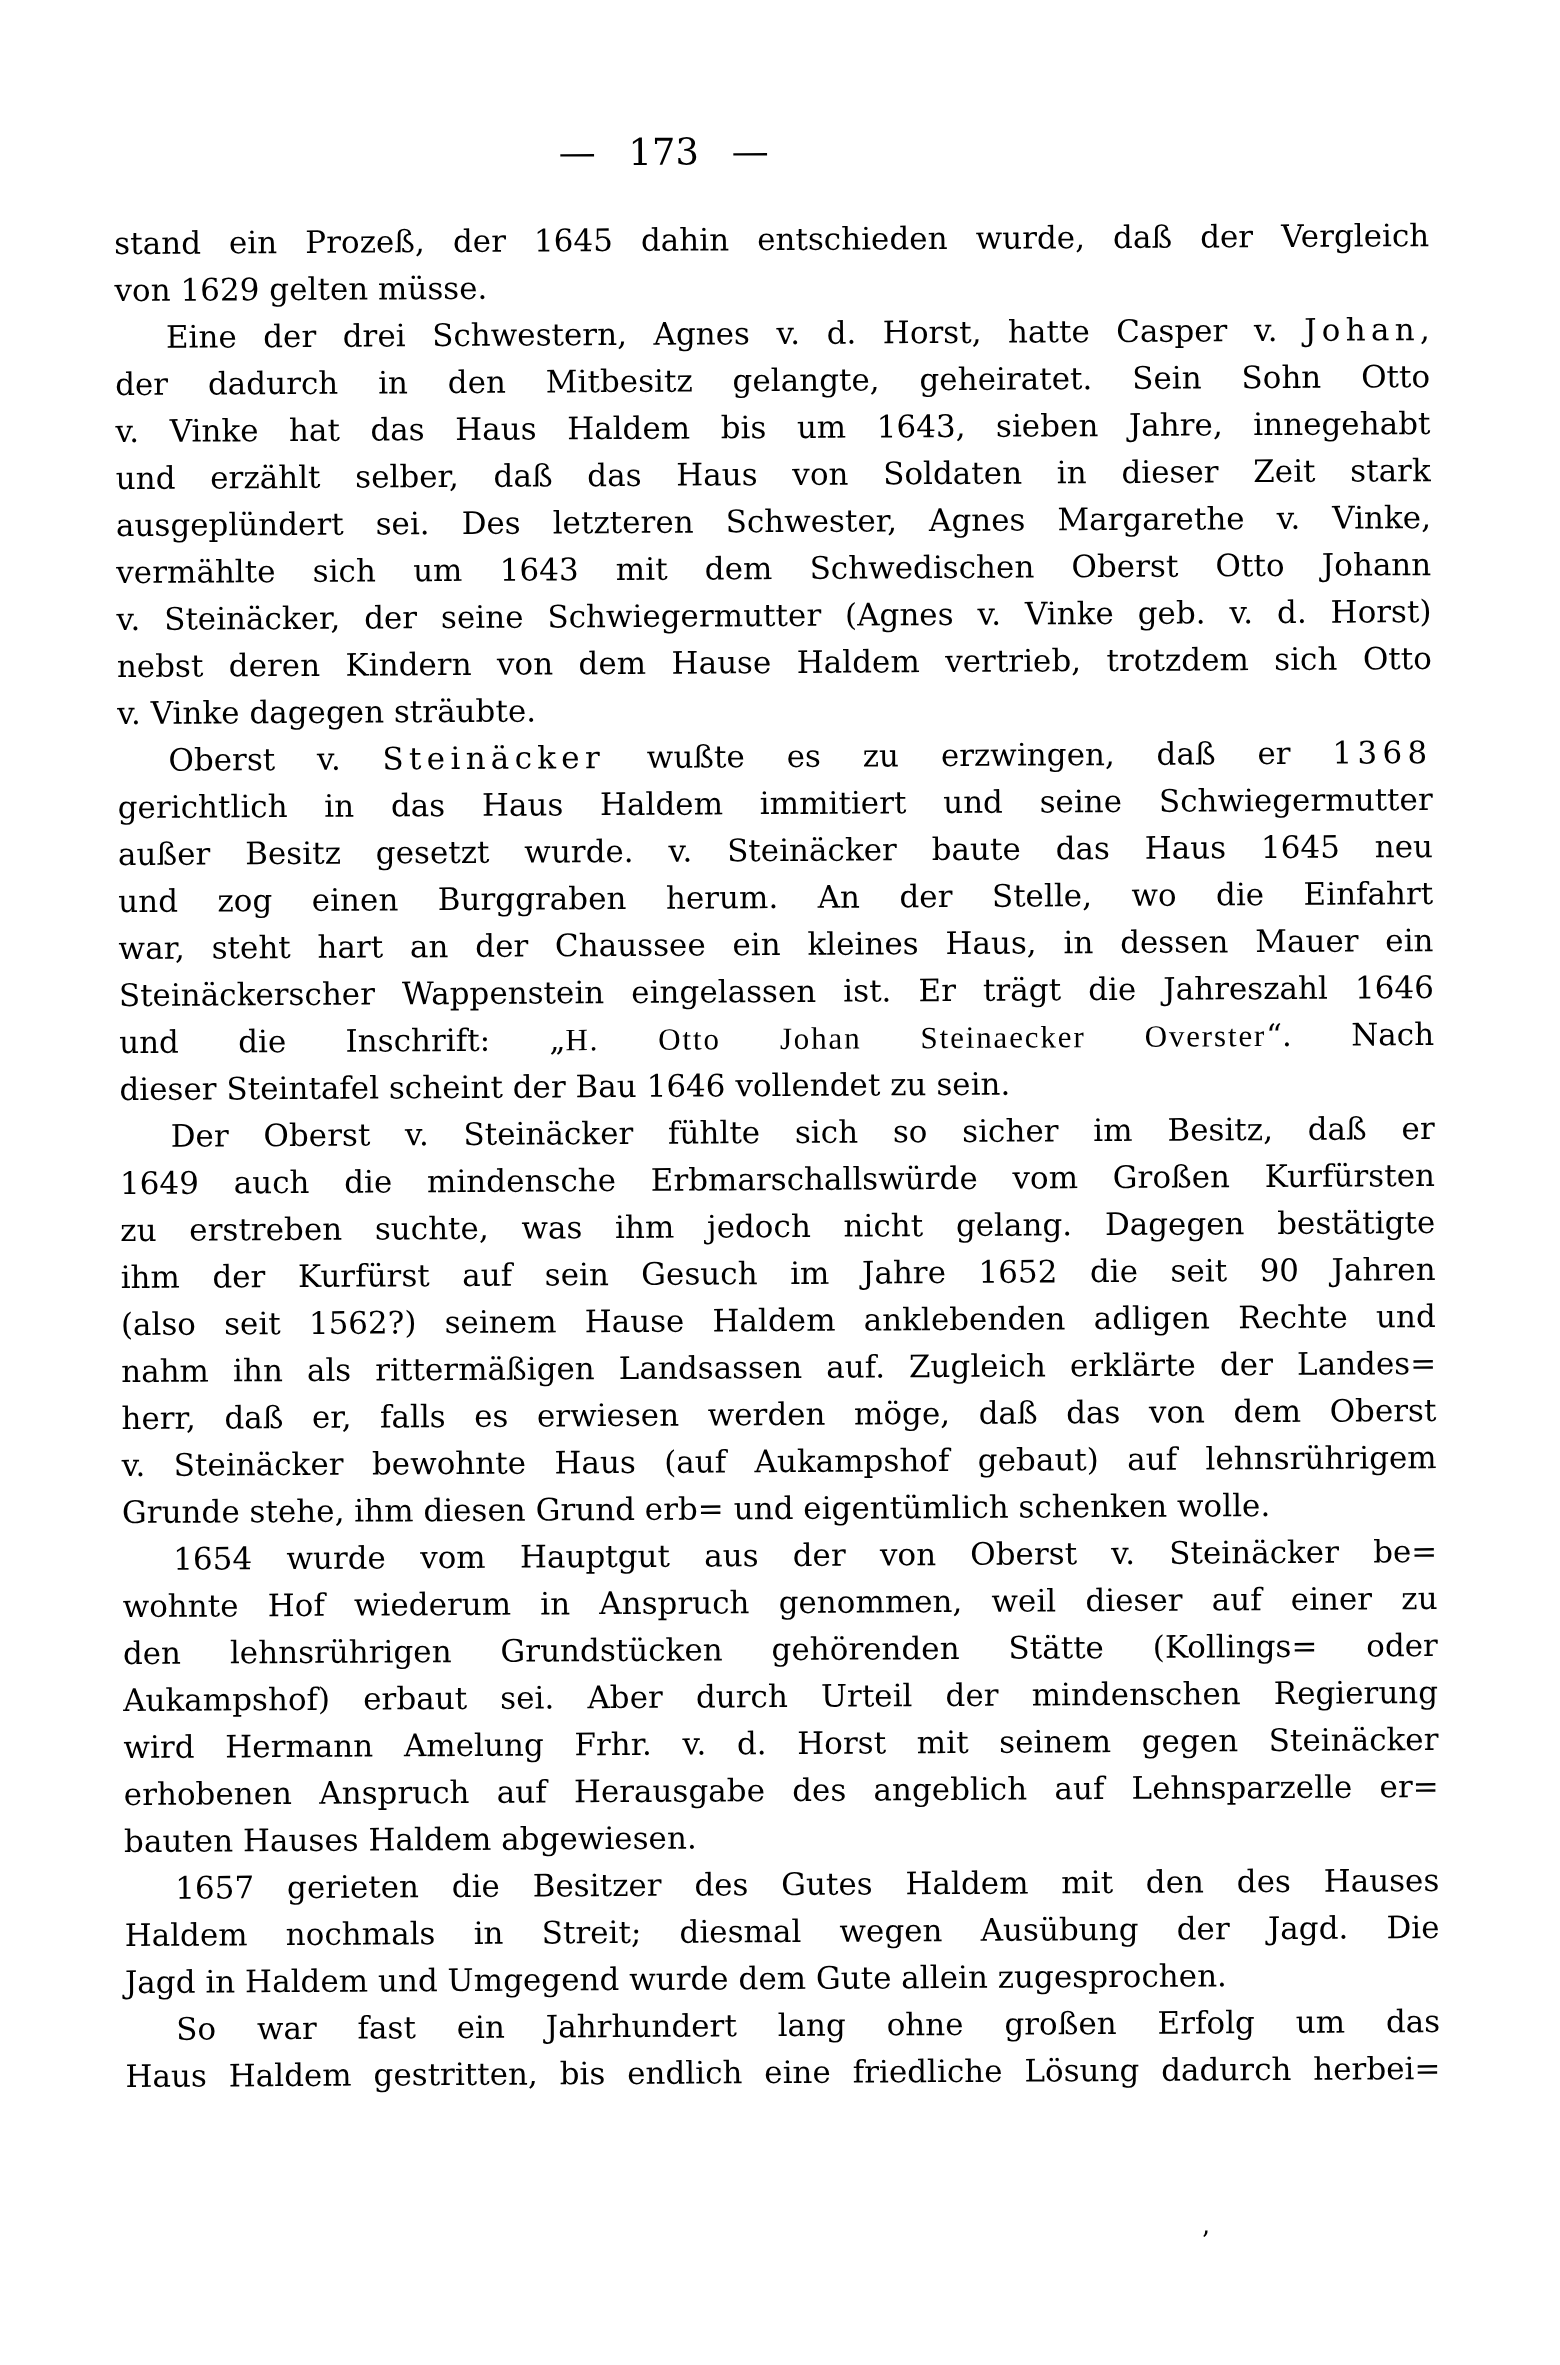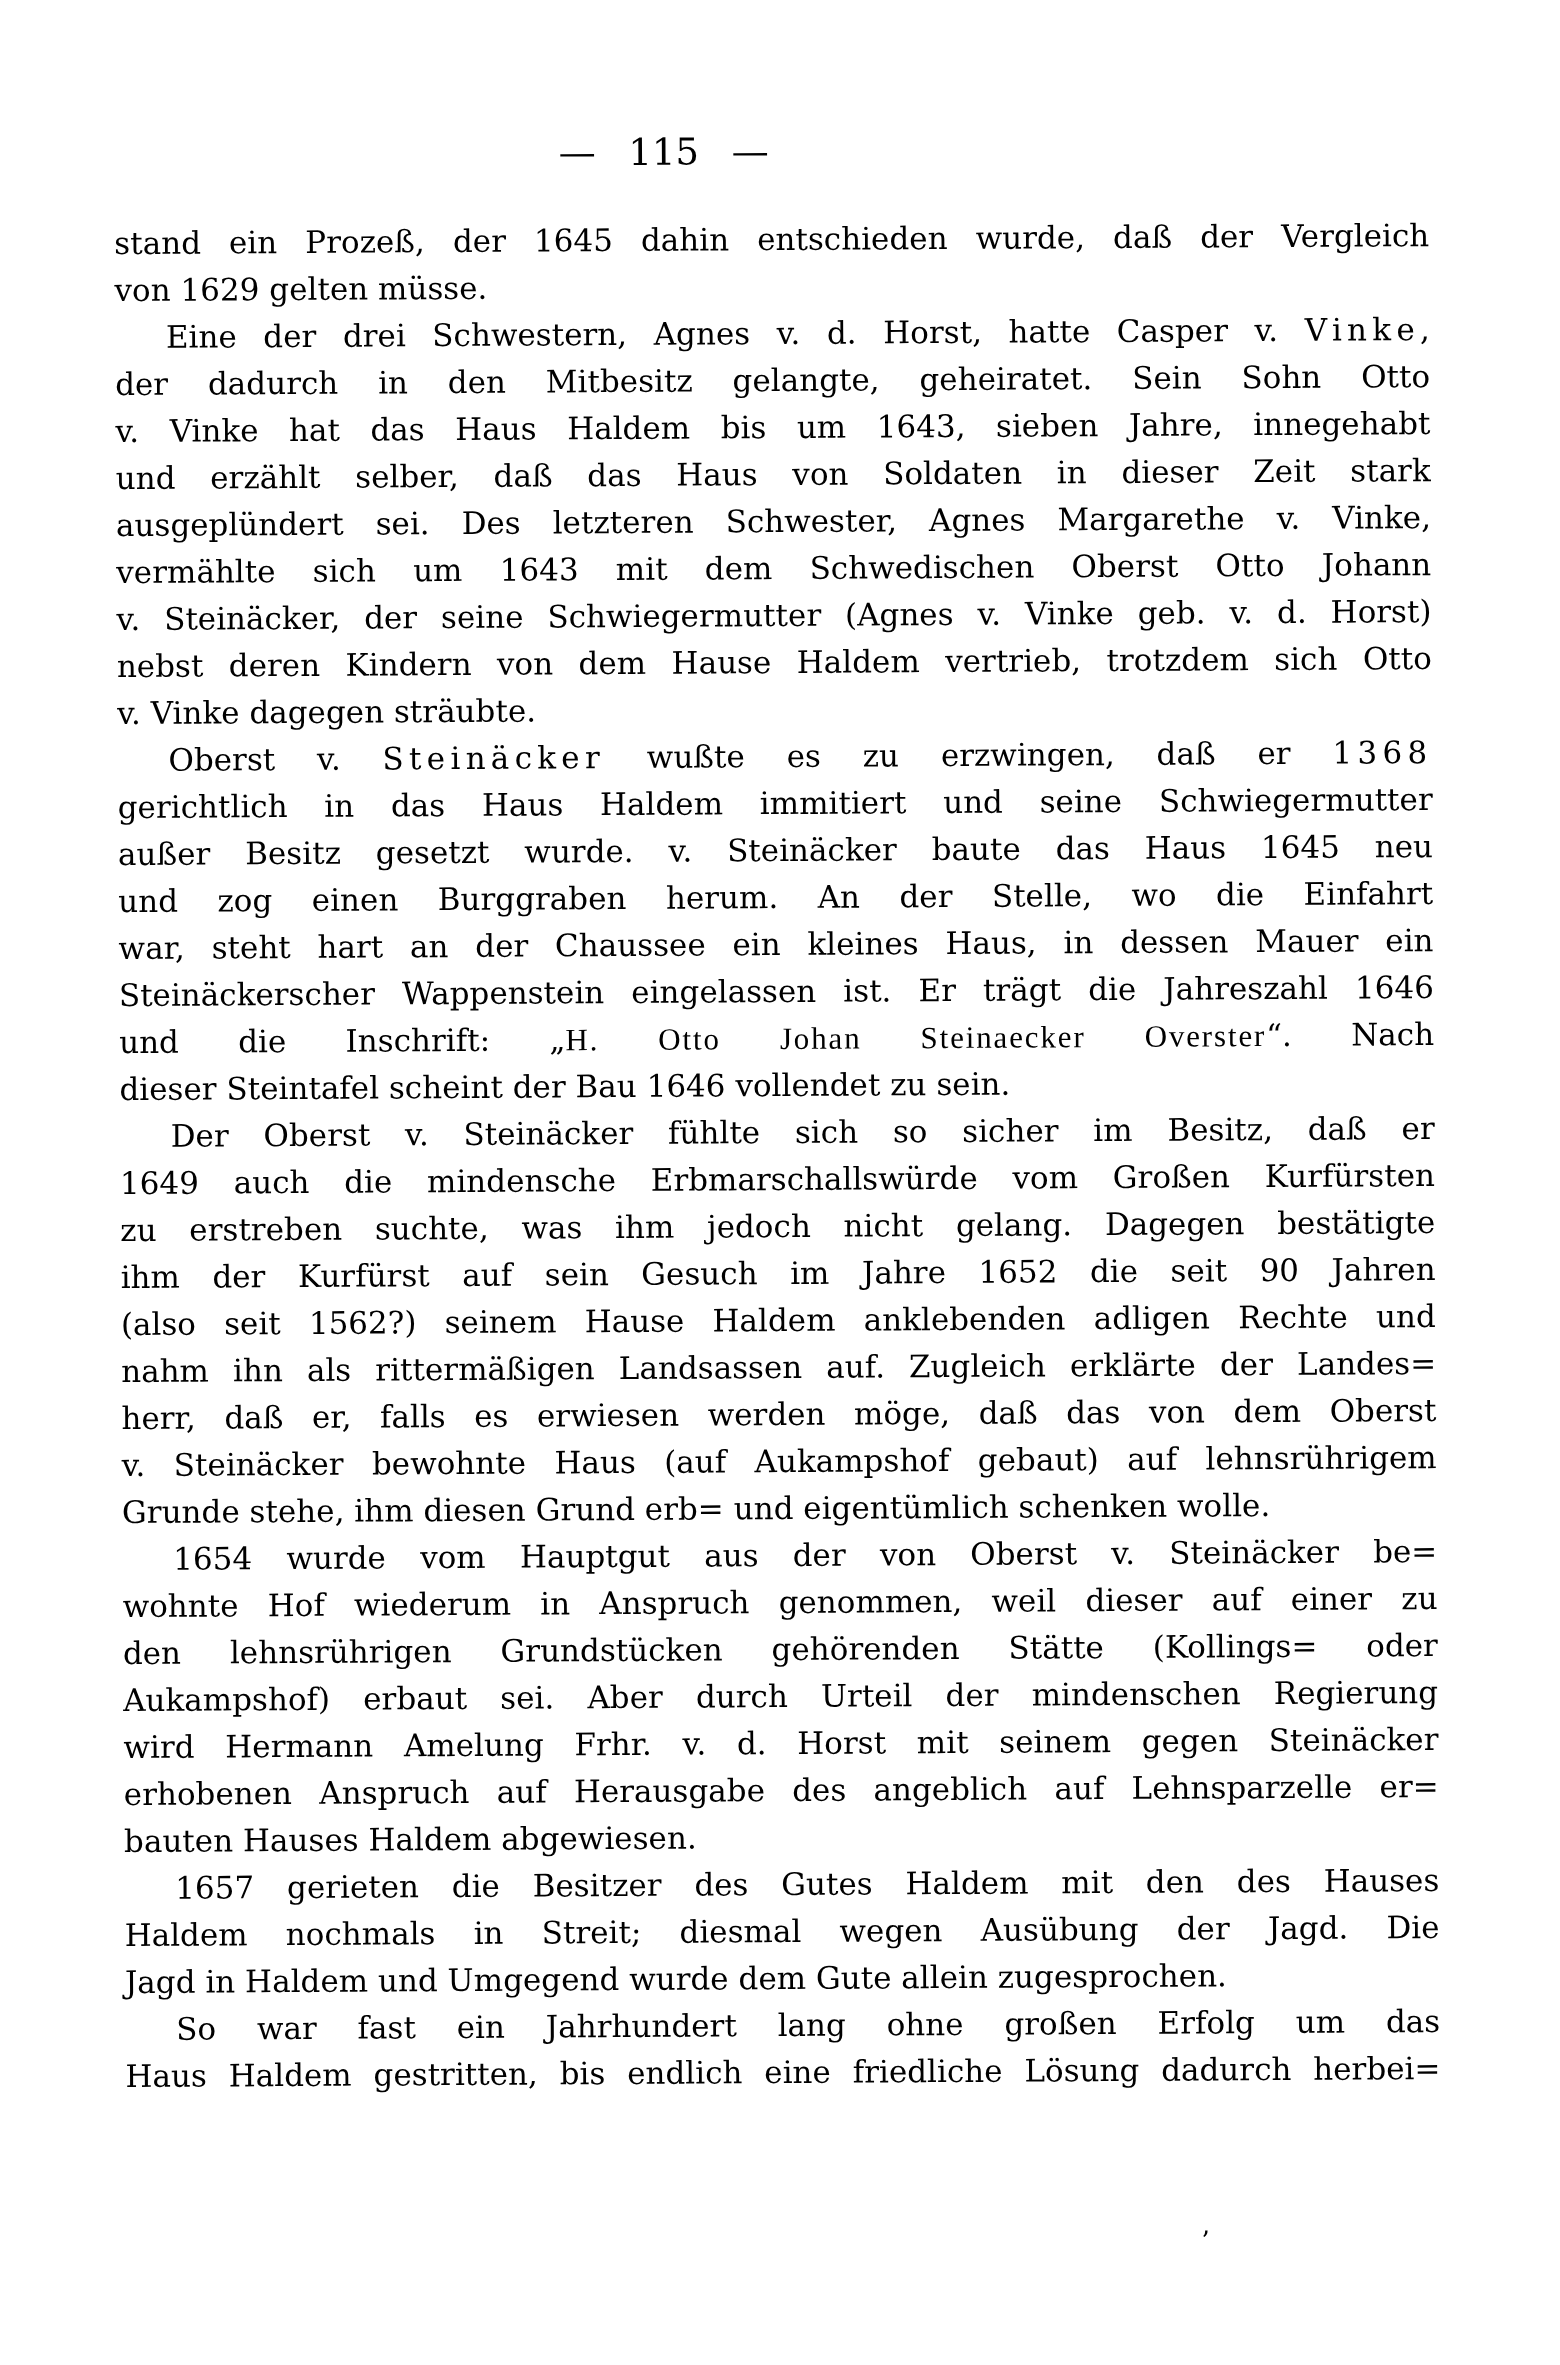--- a/index.html
+++ b/index.html
@@ -69,28 +69,28 @@
   }
 </style>
 </head>
 <body>
 
 <div class="page">
   <div class="rot">
 
     <div class="hdr">
       <span>—</span>
-      <span>115</span>
+      <span>173</span>
       <span>—</span>
     </div>
 
     <div class="text-block">
         <div class="line just"><span class="seg-n">stand ein Prozeß, der 1645 dahin entschieden wurde, daß der Vergleich</span></div>
         <div class="line"><span class="seg-n">von 1629 gelten müsse.</span></div>
-        <div class="line just indent"><span class="seg-n">Eine der drei Schwestern, Agnes v. d. Horst, hatte Casper v. </span><span class="seg-g">Vinke</span><span class="seg-n">,</span></div>
+        <div class="line just indent"><span class="seg-n">Eine der drei Schwestern, Agnes v. d. Horst, hatte Casper v. </span><span class="seg-g">Johan</span><span class="seg-n">,</span></div>
         <div class="line just"><span class="seg-n">der dadurch in den Mitbesitz gelangte, geheiratet.  Sein Sohn Otto</span></div>
         <div class="line just"><span class="seg-n">v. Vinke hat das Haus Haldem bis um 1643, sieben Jahre, innegehabt</span></div>
         <div class="line just"><span class="seg-n">und erzählt selber, daß das Haus von Soldaten in dieser Zeit stark</span></div>
         <div class="line just"><span class="seg-n">ausgeplündert sei.  Des letzteren Schwester, Agnes Margarethe v. Vinke,</span></div>
         <div class="line just"><span class="seg-n">vermählte sich um 1643 mit dem Schwedischen Oberst Otto Johann</span></div>
         <div class="line just"><span class="seg-n">v. Steinäcker, der seine Schwiegermutter (Agnes v. Vinke geb. v. d. Horst)</span></div>
         <div class="line just"><span class="seg-n">nebst deren Kindern von dem Hause Haldem vertrieb, trotzdem sich Otto</span></div>
         <div class="line"><span class="seg-n">v. Vinke dagegen sträubte.</span></div>
         <div class="line just indent"><span class="seg-n">Oberst v. </span><span class="seg-g">Steinäcker</span><span class="seg-n"> wußte es zu erzwingen, daß er </span><span class="seg-g">1368</span></div>
         <div class="line just"><span class="seg-n">gerichtlich in das Haus Haldem immitiert und seine Schwiegermutter</span></div>

